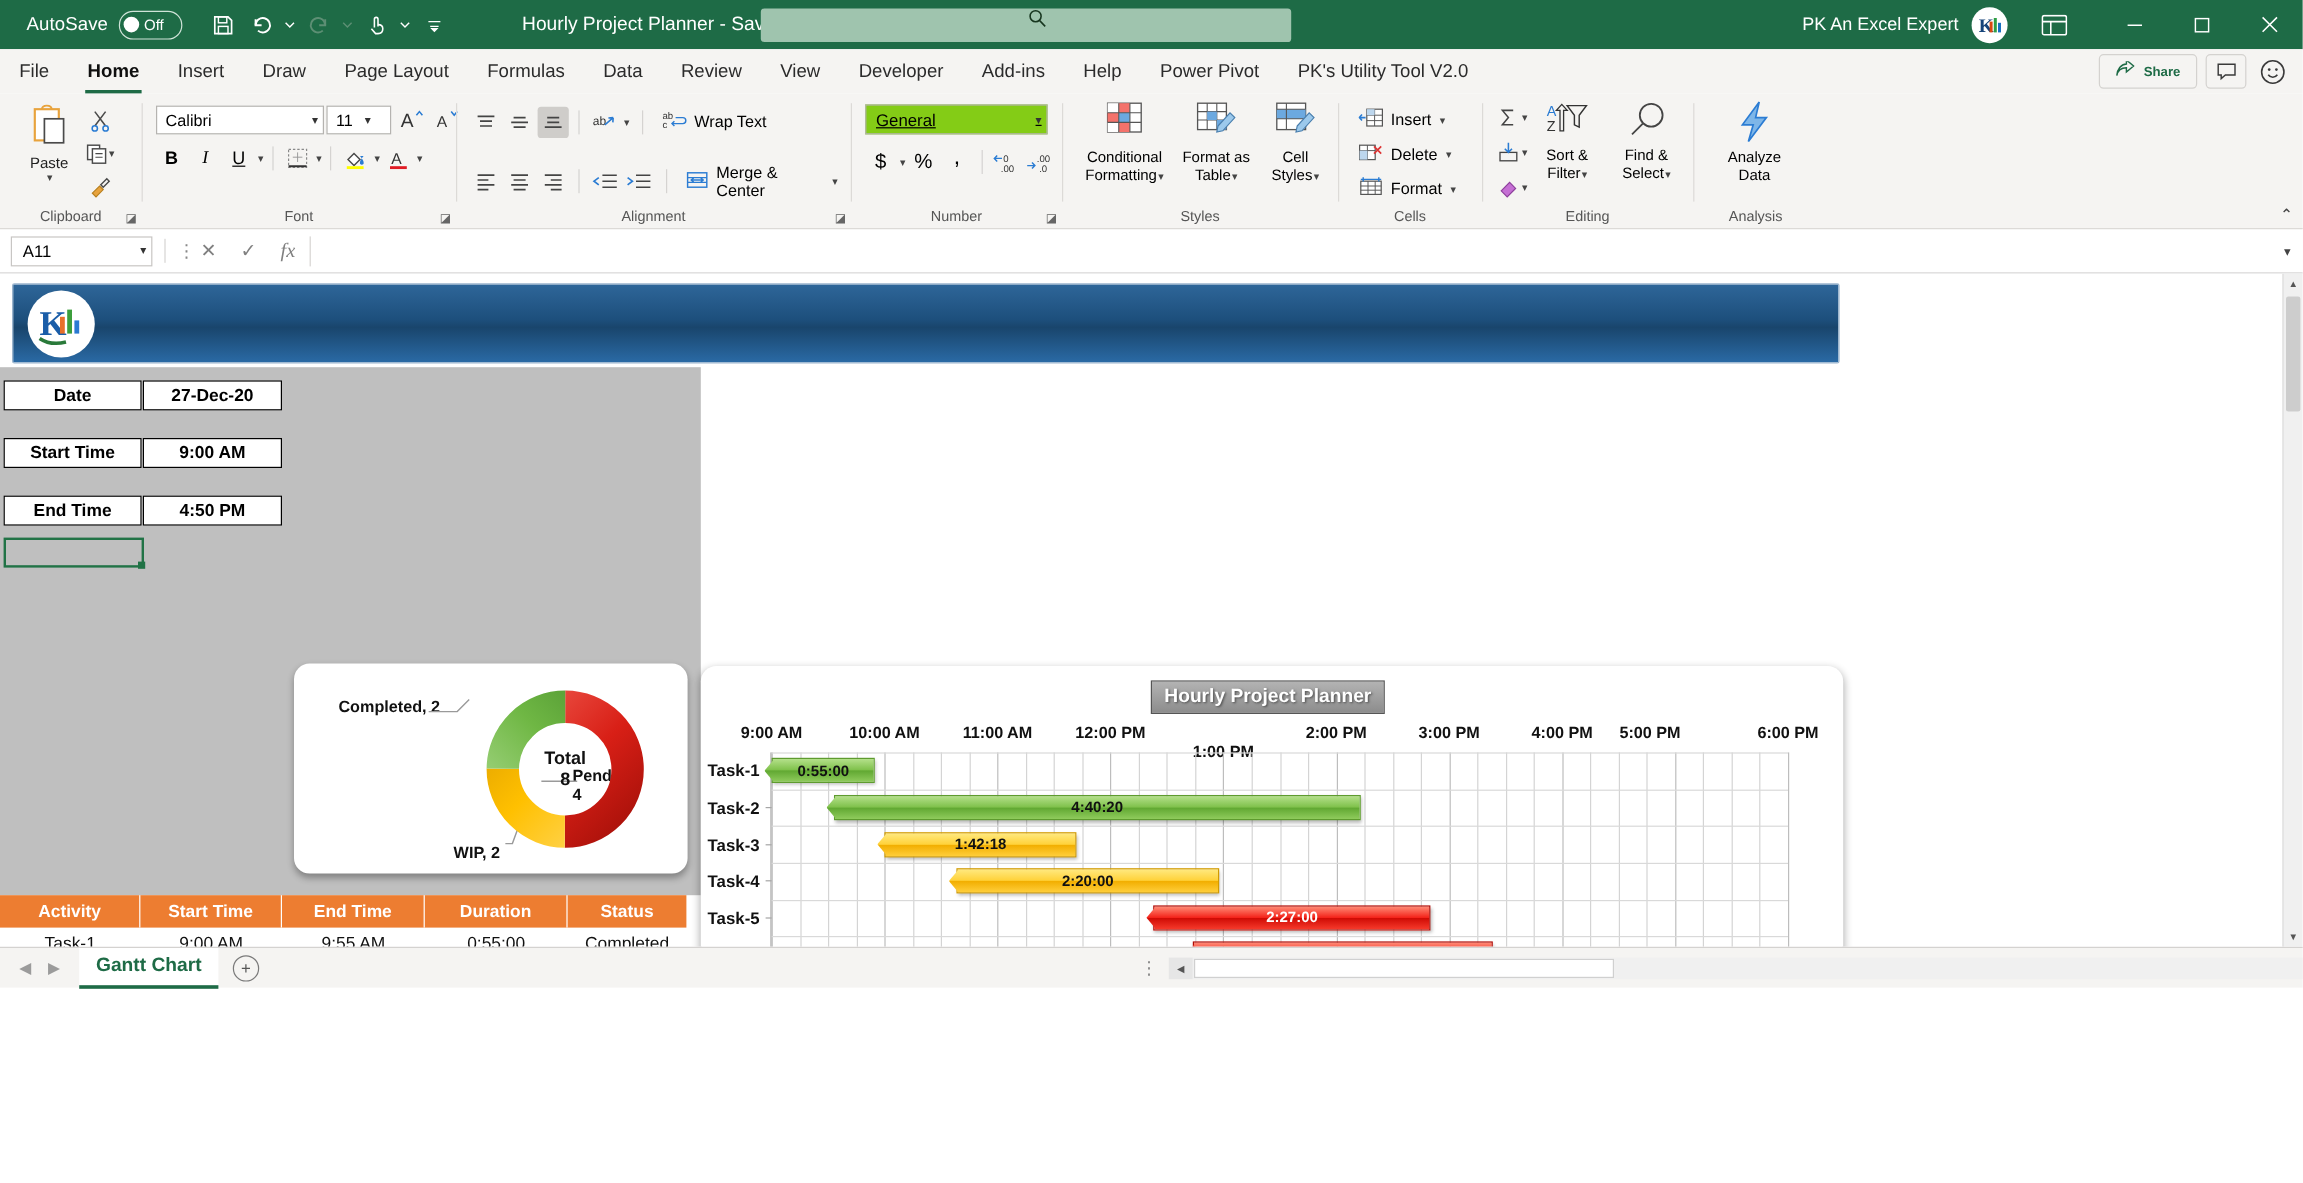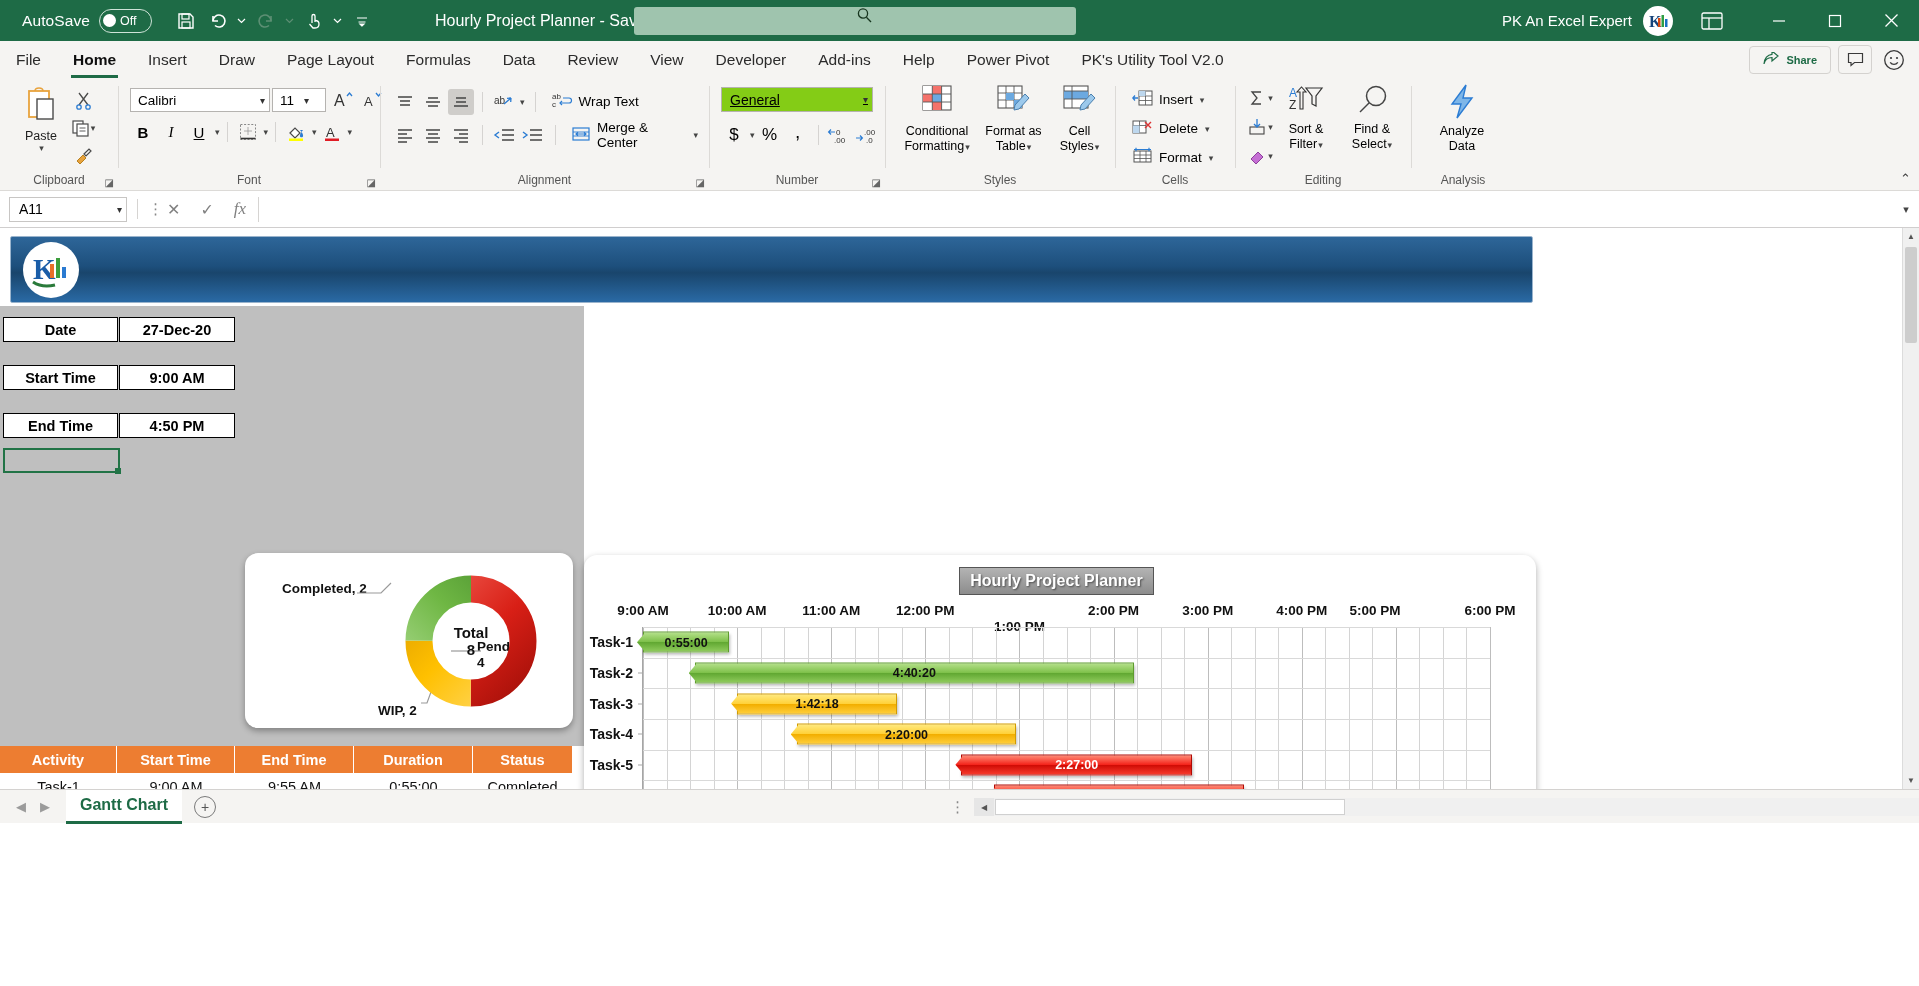--- a/index.html
+++ b/index.html
@@ -537,21 +537,21 @@
         <span class="txt-btn">
           <span><svg width="22" height="18" viewBox="0 0 22 18">
                 <text x="1" y="8" font-family="Liberation Sans, sans-serif" font-size="8" fill="#333">ab</text>
                 <text x="1" y="16" font-family="Liberation Sans, sans-serif" font-size="8" fill="#333">c</text>
                 <path d="M9 12h9a2.5 2.5 0 0 0 0-5h-6" fill="none" stroke="#2B7CD3" stroke-width="1.2"></path>
                 <path d="M11 10l-2 2 2 2" fill="none" stroke="#2B7CD3" stroke-width="1.2"></path>
               </svg></span>
           <span>Wrap Text</span>
         </span>
       </div>
-      <div class="small-row" style="margin-top:2px">
+      <div class="small-row" style="margin-top:18px">
         <span class="sm-btn">
             <svg width="20" height="18" viewBox="0 0 20 18">
               <path d="M3 4h14M3 8h9M3 12h14M3 16h9" stroke="#444" stroke-width="1.4"></path>
             </svg>
           </span>
         <span class="sm-btn">
             <svg width="20" height="18" viewBox="0 0 20 18">
               <path d="M3 4h14M5 8h10M3 12h14M5 16h10" stroke="#444" stroke-width="1.4"></path>
             </svg>
           </span>

